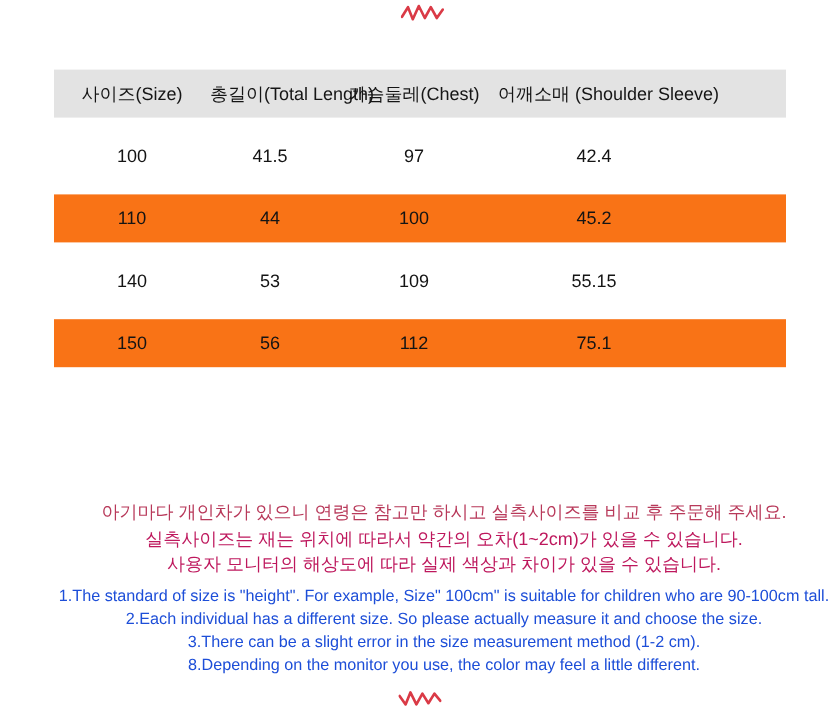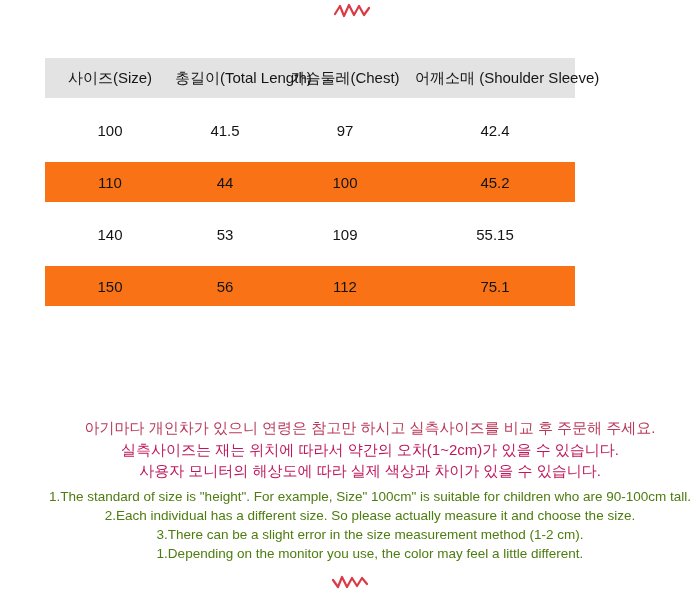--- a/index.html
+++ b/index.html
@@ -7,35 +7,35 @@
   body { font-family:"Liberation Sans", sans-serif; }
   .page {
     position:relative; width:700px; height:599px;
     background:#ffffff; overflow:hidden; margin:0 auto;
   }
   .cut-mark { position:absolute; }
   .cut-mark.top { left:334px; top:3px; }
   .cut-mark.bottom { left:332px; top:574px; }
 
   .size-table { position:absolute; left:45px; top:58px; width:610px; }
-  .t-row { display:flex; align-items:center; height:40px; width:530px; }
+  .t-row { display:flex; align-items:center; height:40px; width:610px; }
   .t-row.header { background:#e3e3e3; font-size:15px; color:#151515; }
   .t-row.data { margin-top:12px; font-size:15px; color:#141414;align-items:center; }
   .t-row.alt { background:#f97316; }
   .cell { text-align:center; white-space:nowrap; }
   .c0 { width:130px; }
   .c1 { width:100px; }
   .c2 { width:140px; }
   .c3 { width:160px; }
 
   .notes { position:absolute; left:0; top:417px; width:700px; text-align:center;padding-left:40px; }
   .note-red { font-size:15px; line-height:22px; color:#b8395a; }
   .note-kr  { font-size:15px; line-height:21px; color:#be185d; }
   .notes-en { margin-top:6px; }
-  .note-en  { font-size:13.5px; line-height:19px; color:#4d7c0f; }
+  .note-en  { font-size:13.5px; line-height:19px; color:#1d4ed8; }
 </style>
 </head>
 <body>
 
 <div class="page">
 
   <span class="cut-mark top">
     <svg width="36" height="16" viewBox="0 0 36 16">
       <polyline points="1,11 6,3 10,13 15,2 20,12 25,3 30,12 35,5" fill="none" stroke="#da3a46" stroke-width="2.2" stroke-linecap="round" stroke-linejoin="round"></polyline>
     </svg>
@@ -81,21 +81,21 @@
   </div>
 
   <div class="notes">
     <div class="note-red">아기마다 개인차가 있으니 연령은 참고만 하시고 실측사이즈를 비교 후 주문해 주세요.</div>
     <div class="note-kr">실측사이즈는 재는 위치에 따라서 약간의  오차(1~2cm)가 있을 수 있습니다.</div>
     <div class="note-kr">사용자 모니터의 해상도에 따라 실제 색상과 차이가 있을 수 있습니다.</div>
     <div class="notes-en">
       <div class="note-en">1.The standard of size is "height". For example,  Size" 100cm" is suitable for children who are 90-100cm tall.</div>
       <div class="note-en">2.Each individual has a different size. So please actually measure it and choose the size.</div>
       <div class="note-en">3.There can be a slight error in the size measurement method (1-2 cm).</div>
-      <div class="note-en">1.Depending on the monitor you use, the color may feel a little different.</div>
+      <div class="note-en">8.Depending on the monitor you use, the color may feel a little different.</div>
     </div>
   </div>
 
   <span class="cut-mark bottom">
     <svg width="36" height="16" viewBox="0 0 36 16">
       <polyline points="1,6 6,13 10,3 15,13 20,4 25,12 30,4 35,10" fill="none" stroke="#da3a46" stroke-width="2.2" stroke-linecap="round" stroke-linejoin="round"></polyline>
     </svg>
   </span>
 
 </div>

